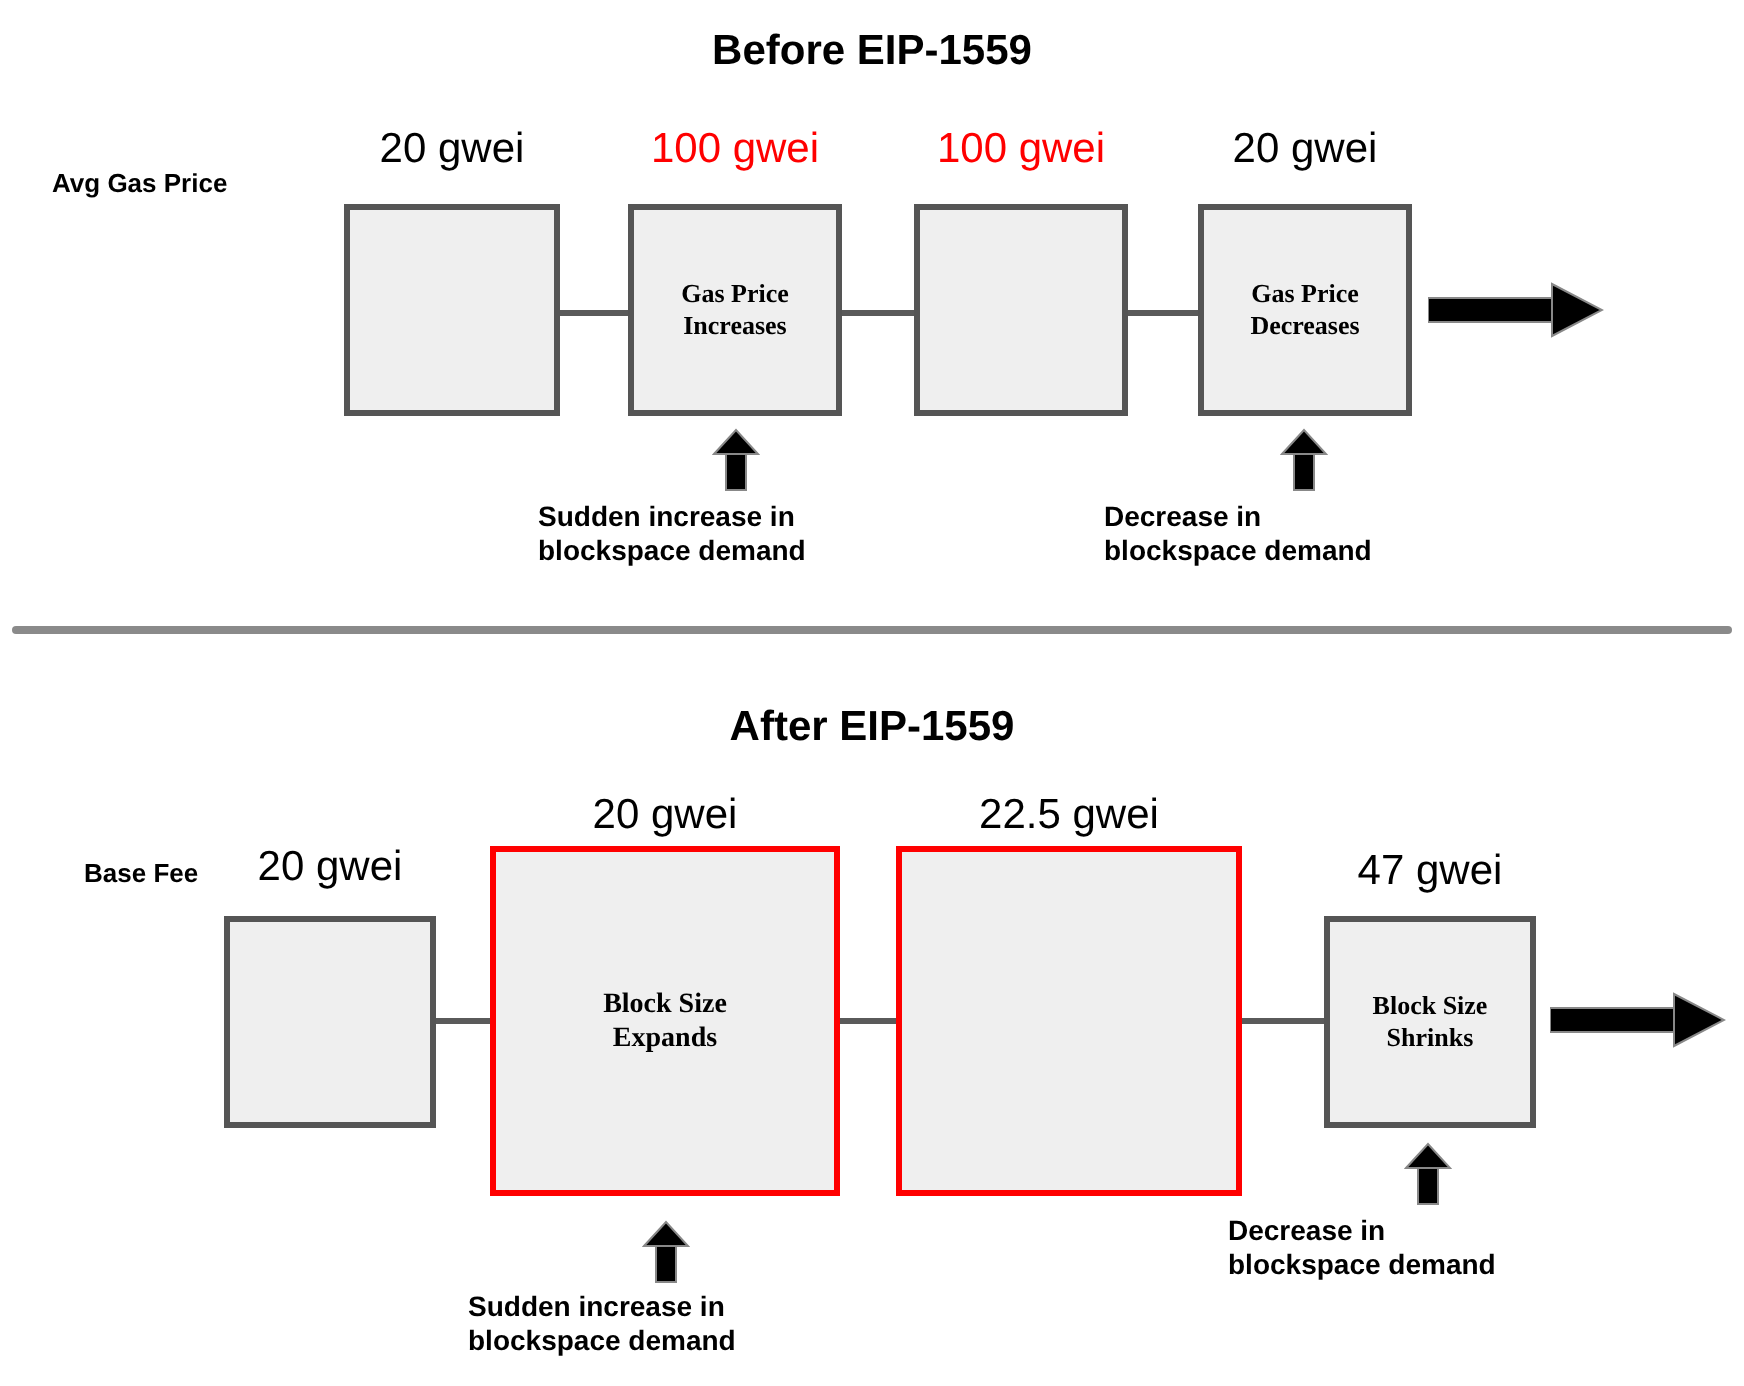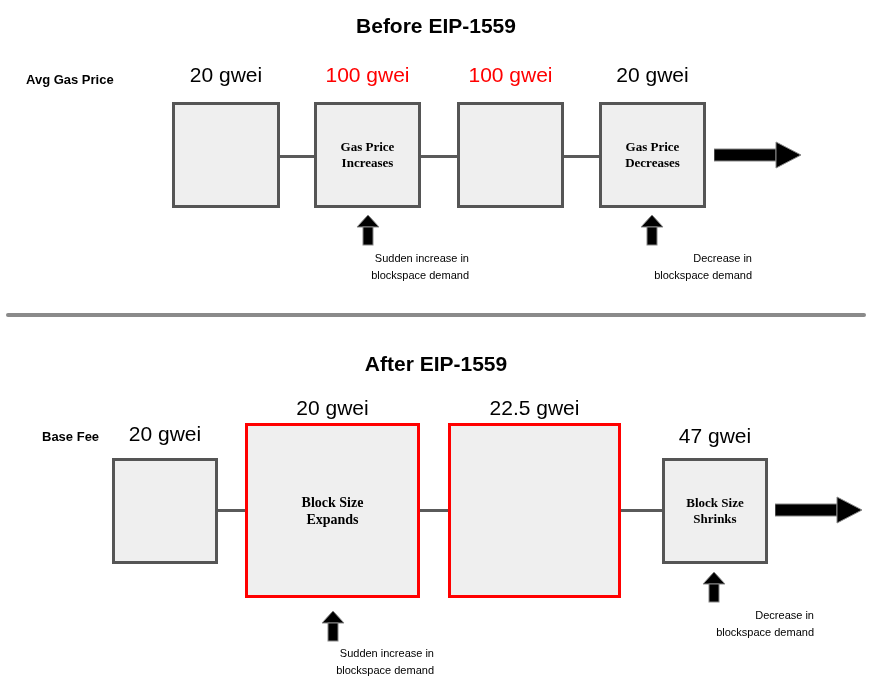--- a/index.html
+++ b/index.html
@@ -35,32 +35,32 @@
   .box.red { border-color: #ff0000; }
   .boxlabel {
     font-weight: bold; font-size: 13px; line-height: 16px;
     white-space: pre-line;
     font-family: Liberation Serif, serif;
   }
   .boxlabel.lg { font-size: 14px; line-height: 17px; }
   .connector { position: absolute; height: 3px; background: #5a5a5a; }
   .divider { position: absolute; background: #8a8a8a; border-radius: 2px; }
   .annot {
-    position: absolute; font-weight: normal; font-size: 11px; line-height: 16.5px;
-    text-align: right; white-space: pre-line;
+    position: absolute; font-weight: bold; font-size: 14px; line-height: 16.5px;
+    text-align: left; white-space: pre-line;
   }
   .arr { position: absolute; }
 </style>
 </head>
 <body>
 
 <div id="canvas">
 
   <div class="sectitle" style="top:14px;">Before EIP-1559</div>
-  <div class="rowlabel" style="left:26px; top:72px;">Avg Gas Price</div>
+  <div class="rowlabel" style="left:26px; top:84px;">Avg Gas Price</div>
 
   <div class="value" style="left:172px; top:63px; width:108px;">20 gwei</div>
   <div class="value red" style="left:314px; top:63px; width:107px;">100 gwei</div>
   <div class="value red" style="left:457px; top:63px; width:107px;">100 gwei</div>
   <div class="value" style="left:599px; top:63px; width:107px;">20 gwei</div>
 
   <div class="connector" style="left:276px; top:155px; width:42px;"></div>
   <div class="connector" style="left:417px; top:155px; width:44px;"></div>
   <div class="connector" style="left:560px; top:155px; width:43px;"></div>
 

